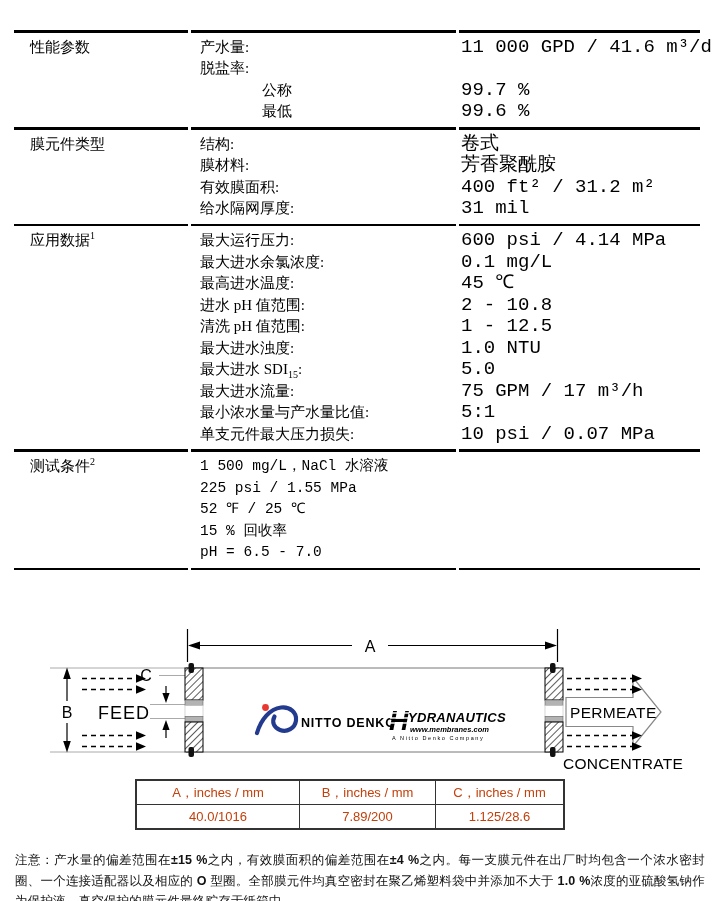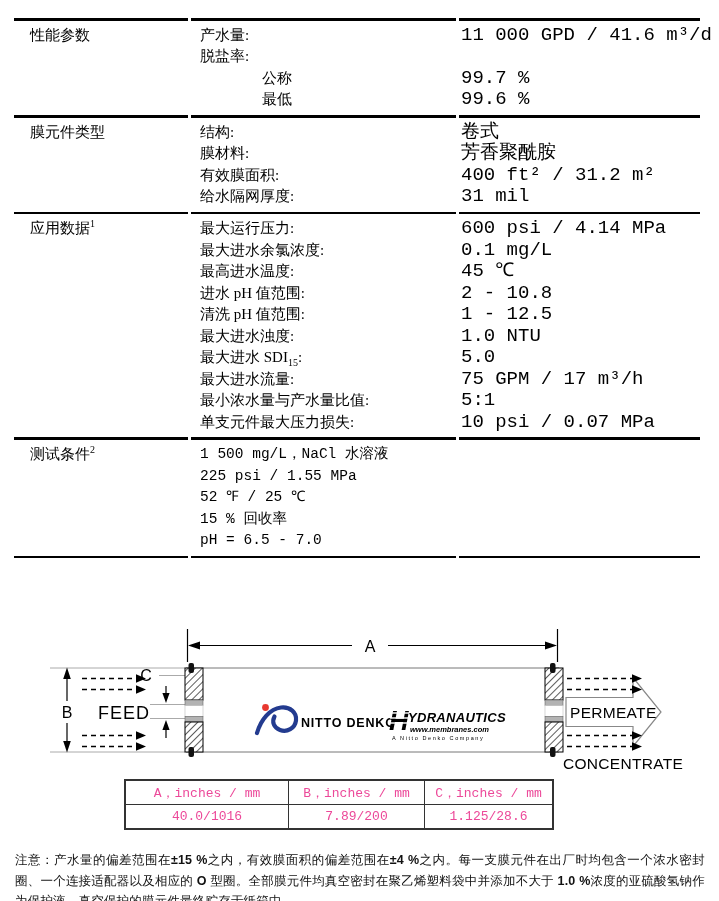--- a/index.html
+++ b/index.html
@@ -5,21 +5,21 @@
   html,body{margin:0;padding:0;background:#fff;}
   .page{position:relative;width:719px;height:901px;background:#fff;overflow:hidden;
         font-family:"Liberation Serif","DejaVu Serif",serif;color:#000;}
 
   
   .title{margin-top:24px;text-align:center;font-weight:bold;font-size:19px;line-height:24px;
          letter-spacing:1px;}
   .title .model{font-family:"Liberation Sans","DejaVu Sans",sans-serif;font-size:20px;letter-spacing:0;}
 
   
-  .spec{margin:18px 19px 0 14px;}
+  .spec{margin:30px 19px 0 14px;}
   .rule{display:flex;gap:3px;}
   .rule i{display:block;height:2.8px;background:#000;}
   .rule .c1{width:174px;} .rule .c2{width:265px;} .rule .c3{flex:1;}
   .sec{display:grid;grid-template-columns:174px 265px 1fr;padding:4px 0;}
   .row{display:contents;}
   .cell{font-size:15px;line-height:21.5px;white-space:pre;}
   .lab{padding-left:16px;}
   .lab sup{font-size:10px;line-height:0;}
   .par{padding-left:12px;}
   .par.indent{padding-left:74px;}
@@ -29,22 +29,22 @@
               font-family:"Liberation Mono","DejaVu Sans Mono",monospace;font-size:14.5px;}
 
   
   svg.diagram{position:absolute;left:0;top:0;width:719px;height:901px;}
   svg.diagram text{font-family:"Liberation Sans","DejaVu Sans",sans-serif;fill:#000;}
   .dimtext{font-size:16px;}
   .feedtext{font-size:18px;letter-spacing:1px;}
   .flowtext{font-size:15.5px;letter-spacing:.3px;}
 
   
-  table.dims{position:absolute;left:124px;top:779px;border-collapse:collapse;
-             font-family:Liberation Mono, monospace;font-size:13px;color:#ec4899;
+  table.dims{position:absolute;left:135px;top:779px;border-collapse:collapse;
+             font-family:Liberation Sans, sans-serif;font-size:13px;color:#c2410c;
              border:2px solid #333;}
   table.dims th,table.dims td{border:1px solid #333;font-weight:400;text-align:center;
              height:23px;padding:0 8px;}
   table.dims th.w1,table.dims td.w1{width:146px;}
   table.dims th.w2,table.dims td.w2{width:119px;}
   table.dims th.w3,table.dims td.w3{width:111px;}
 
   
   .notes{position:absolute;left:15px;top:850px;width:690px;margin:0;
          font-family:"Liberation Sans","DejaVu Sans",sans-serif;font-size:12.5px;

